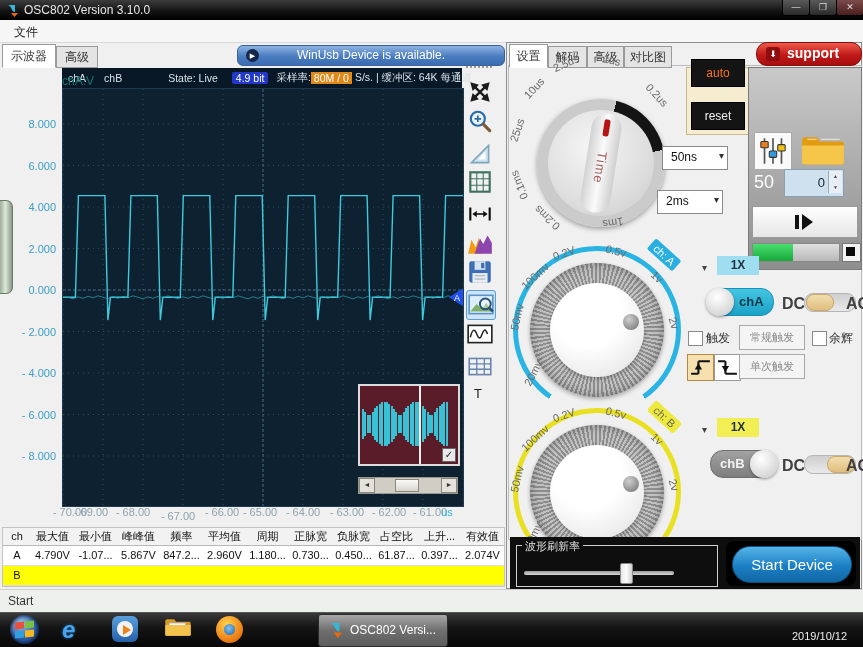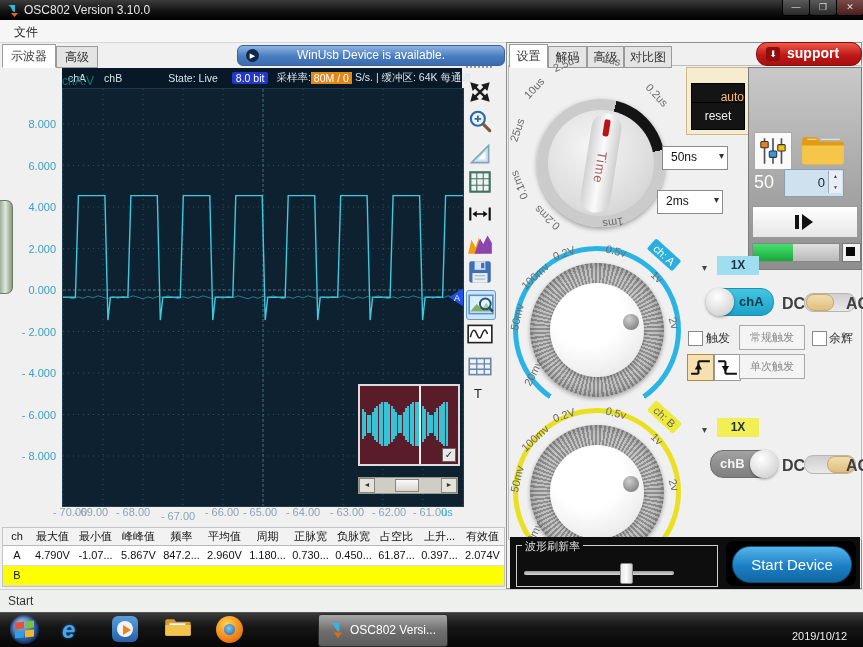--- a/index.html
+++ b/index.html
@@ -168,21 +168,21 @@
     <span class="pcirc">▶</span>
     <span>WinUsb Device  is available.</span>
   </div>
 
   <div class="abs scope-status">
     <span style="margin-left:6px;">chA</span>
     <span class="sw" id="swA" style="background: rgb(63, 201, 220);"></span>
     <span style="margin-left:10px;">chB</span>
     <span class="sw" id="swB" style="background: rgb(232, 224, 32);"></span>
     <span style="margin-left:38px;">State: Live</span>
-    <span class="badge-blue" style="margin-left:14px;">8.0 bit</span>
+    <span class="badge-blue" style="margin-left:14px;">4.9 bit</span>
     <span style="margin-left:8px;">采样率:</span>
     <span class="badge-orange">80M / 0</span>
     <span style="margin-left:3px;">S/s. | 缓冲区: 64K 每通道</span>
   </div>
 
   <span class="abs axis-title">chA:V</span>
   <div id="y-ticks">
       <span class="ytick" style="left: 6px; top: 118px;">8.000</span>
       <span class="ytick" style="left: 6px; top: 159.5px;">6.000</span>
       <span class="ytick" style="left: 6px; top: 201px;">4.000</span>
@@ -413,21 +413,21 @@
       <span class="knob-tick" style="position: absolute; left: 590px; top: 54px; transform: rotate(13deg);">1us</span>
       <span class="knob-tick" style="position: absolute; left: 635px; top: 89px; transform: rotate(47deg);">0.2us</span>
       <span class="knob-tick" style="position: absolute; left: 512px; top: 82px; transform: rotate(-47deg);">10us</span>
       <span class="knob-tick" style="position: absolute; left: 495px; top: 124px; transform: rotate(-72deg);">25us</span>
       <span class="knob-tick" style="position: absolute; left: 497px; top: 179px; transform: rotate(-112deg);">0.1ms</span>
       <span class="knob-tick" style="position: absolute; left: 525px; top: 212px; transform: rotate(-137deg);">0.2ms</span>
       <span class="knob-tick" style="position: absolute; left: 591px; top: 217px; transform: rotate(172deg);">1ms</span>
     </div>
 
   <div class="abs cream"></div>
-  <div class="abs blackbtn" style="left:691px;top:83px;color:#fdba74;text-align:right;">auto</div>
+  <div class="abs blackbtn" style="left:691px;top:59px;color:#f97316;">auto</div>
   <div class="abs blackbtn" style="left:691px;top:102px;color:#f0f0f0;">reset</div>
 
   <div class="abs recpanel"></div>
   <div class="abs icon-box">
     <svg viewBox="0 0 34 34">
         <path d="M9 5v24M17 5v24M25 5v24" stroke="#555" stroke-width="1.6"></path>
         <rect x="5.5" y="8" width="7" height="6" rx="1" fill="#e67e22" stroke="#333"></rect>
         <rect x="13.5" y="17" width="7" height="6" rx="1" fill="#3498db" stroke="#333"></rect>
         <rect x="21.5" y="11" width="7" height="6" rx="1" fill="#f1c40f" stroke="#333"></rect>
       </svg>

